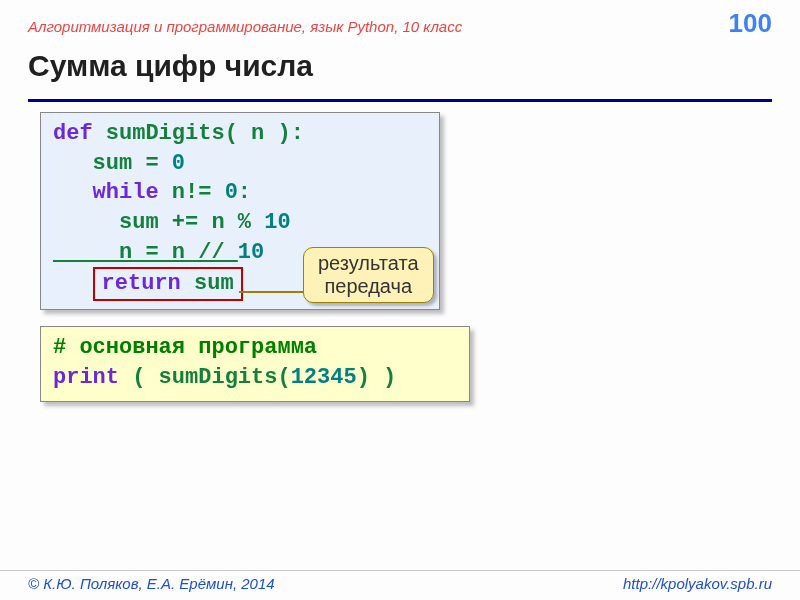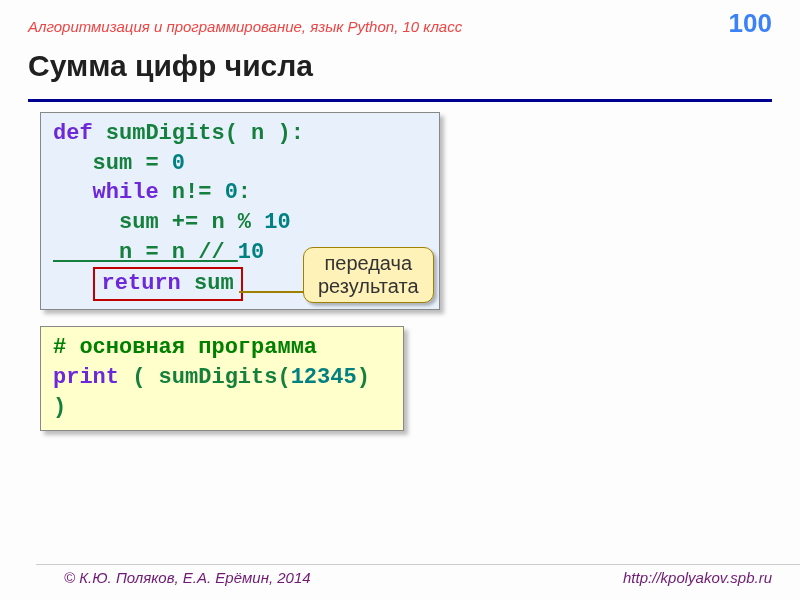--- a/index.html
+++ b/index.html
@@ -86,37 +86,36 @@
   .code-box2 {
     margin: 16px 0 0 40px;
     background: #ffffcc;
     border: 1px solid #888;
     box-shadow: 4px 4px 4px rgba(0,0,0,0.25);
     font-family: "Courier New", monospace;
     font-weight: bold;
     font-size: 22px;
     line-height: 1.35;
     padding: 6px 12px 8px 12px;
-    width: 364px;
+    width: 430px;
     box-sizing: border-box;
   }
   .footer {
     position: absolute;
-    bottom: 14px;
+    bottom: 8px;
     left: 0;
     right: 0;
     padding: 0 28px;
     display: flex;
     justify-content: space-between;
-    color: #701a75;
+    color: #1d4ed8;
     font-style: italic;
     font-size: 15px;
     border-top: 1px solid #ccc;
     padding-top: 4px;
-    margin-left: 36px;
   }
 </style>
 </head>
 <body>
 
 <div class="header">
   <span class="course-title">Алгоритмизация и программирование, язык Python, 10 класс</span>
   <span class="page-num">100</span>
 </div>
 
@@ -125,22 +124,22 @@
 <div class="code-box">
   <div><span class="kw">def</span><span class="txt"> sumDigits( n ):</span></div>
   <div><span class="txt" style="white-space:pre;">   sum = </span><span class="num">0</span></div>
   <div style="white-space:pre;">   <span class="kw">while</span><span class="txt"> n!= </span><span class="num">0</span><span class="txt">:</span></div>
   <div><span class="txt" style="white-space:pre;">     sum += n % </span><span class="num">10</span></div>
   <div><span class="txt" style="white-space:pre;text-decoration:underline;">     n = n // </span><span class="num">10</span></div>
   <div style="white-space:pre;">   <span class="return-box"><span class="kw">return</span><span class="txt"> sum</span></span></div>
 
   <div class="callout-line"></div>
   <div class="callout">
+    <div>результата</div>
     <div>передача</div>
-    <div>результата</div>
   </div>
 </div>
 
 <div class="code-box2">
   <div class="cmt"># основная программа</div>
   <div><span class="kw">print</span><span class="txt"> ( sumDigits(</span><span class="num">12345</span><span class="txt">) )</span></div>
 </div>
 
 <div class="footer">
   <span>© К.Ю. Поляков, Е.А. Ерёмин, 2014</span>

